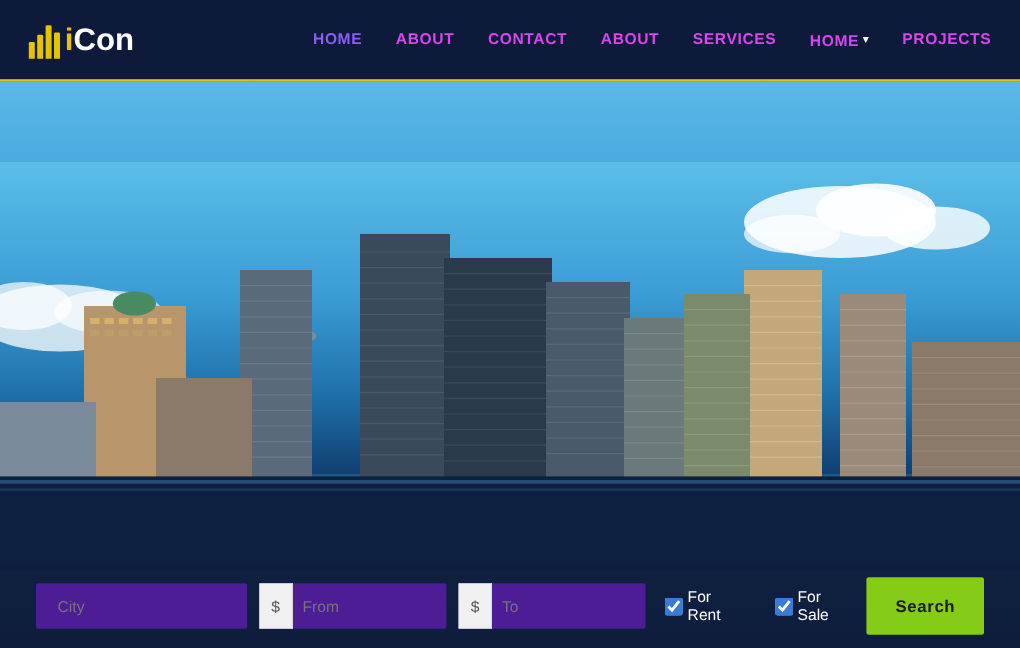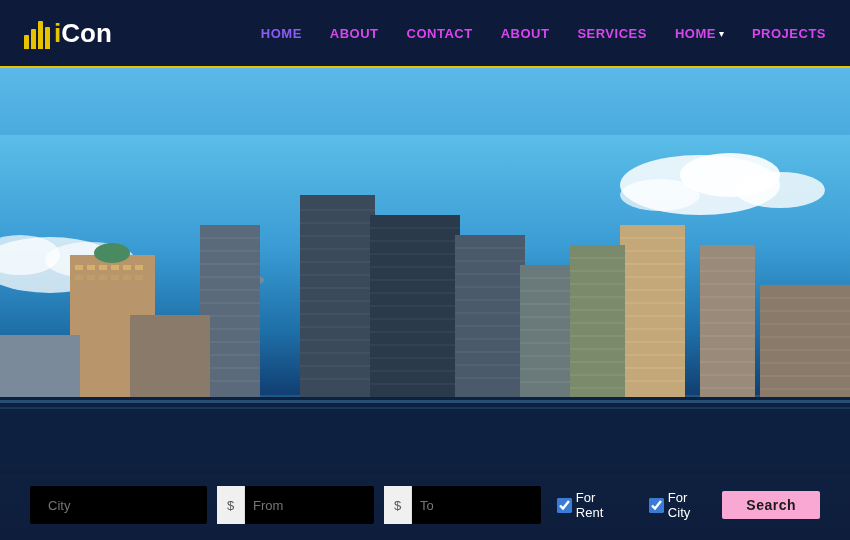--- a/index.html
+++ b/index.html
@@ -98,21 +98,21 @@
       background: rgba(15, 30, 60, 0.88);
       display: flex;
       align-items: center;
       justify-content: center;
       gap: 10px;
       padding: 0 30px;
     }
     .search-field {
       display: flex;
       align-items: center;
-      background: #000000;
+      background: #4c1d95;
       border: none;
       height: 38px;
       border-radius: 2px;
     }
     .search-field.city {
       width: 180px;
       padding: 0 10px;
     }
     .search-field.from {
       width: 160px;
@@ -154,24 +154,24 @@
       color: #ffffff;
       font-size: 13px;
       cursor: pointer;
     }
     .checkbox-label input[type="checkbox"] {
       accent-color: #3a7bd5;
       width: 15px;
       height: 15px;
     }
     .search-btn {
-      background: #f9a8d4;
+      background: #84cc16;
       color: #1a1a1a;
       border: none;
-      height: 28px;
+      height: 48px;
       padding: 0 24px;
       font-size: 14px;
       font-weight: bold;
       border-radius: 2px;
       cursor: pointer;
       letter-spacing: 0.5px;
     }
   </style>
 </head>
 <body>
@@ -421,20 +421,20 @@
       <input type="text" placeholder="To" style="">
     </div>
 
     <div class="checkbox-group">
       <label class="checkbox-label">
         <input type="checkbox" checked="" style="">
         <span>For Rent</span>
       </label>
       <label class="checkbox-label">
         <input type="checkbox" checked="" style="">
-        <span>For City</span>
+        <span>For Sale</span>
       </label>
     </div>
 
     <button class="search-btn">Search</button>
 
   </div>
 </div>
 
 </body></html>

